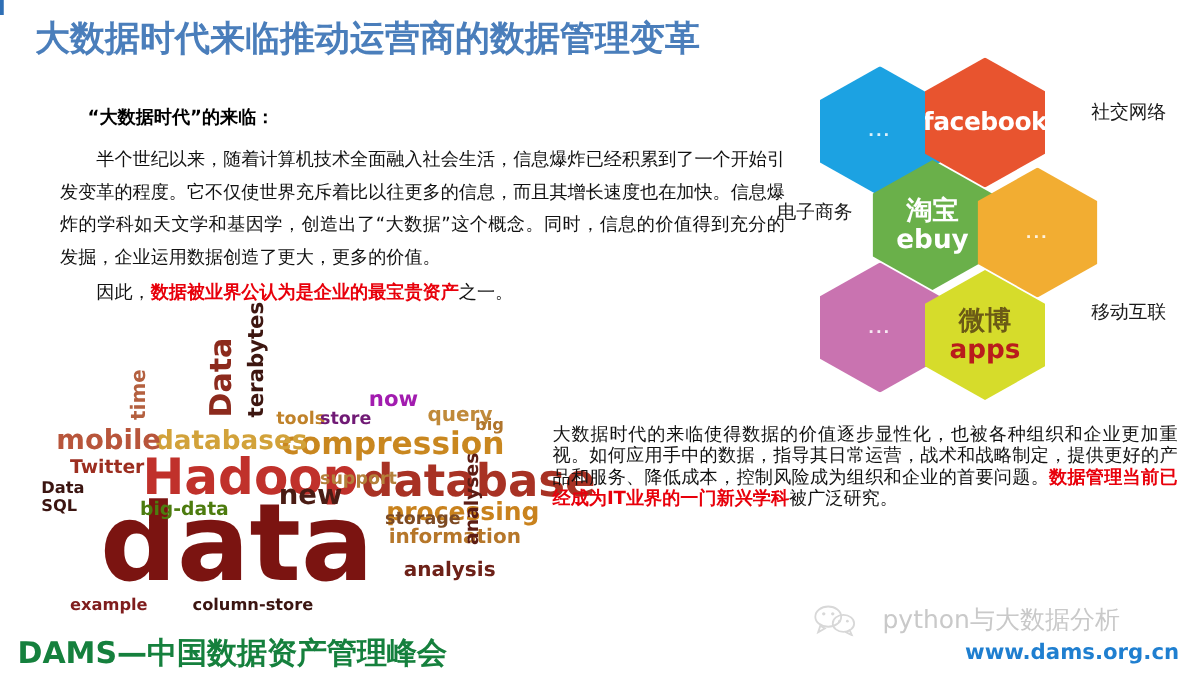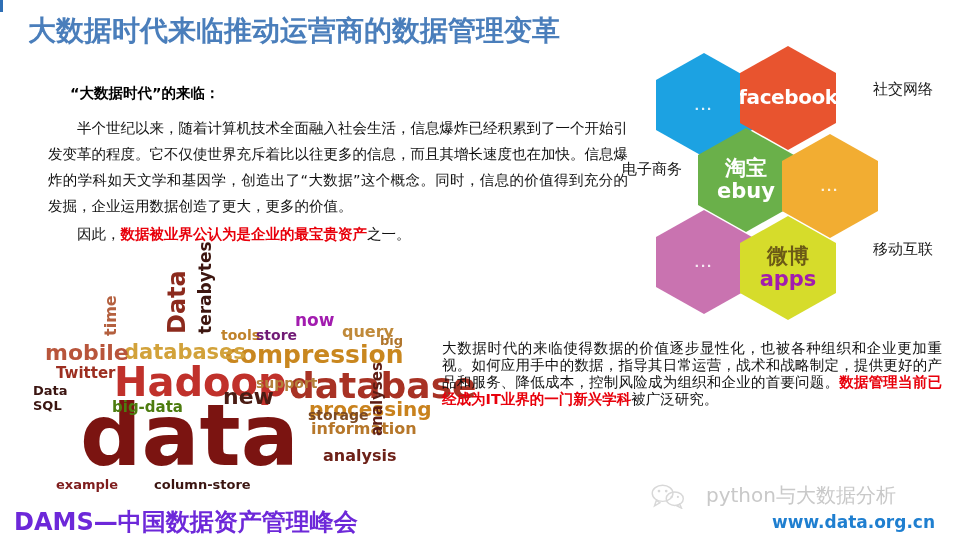--- a/index.html
+++ b/index.html
@@ -43,21 +43,21 @@
     display:flex;flex-direction:column;align-items:center;justify-content:center;
     clip-path:polygon(50% 0%,100% 26%,100% 74%,50% 100%,0% 74%,0% 26%);
     color:#fff;text-align:center;line-height:1.08;
   }
   .hex .ell{font-size:15px;letter-spacing:2px;font-weight:bold;opacity:.85;}
   .hex .l1{font-size:21px;font-weight:bold;font-family:"DejaVu Sans","Liberation Sans",sans-serif;}
   .hex .l2{font-size:21px;font-weight:bold;font-family:"DejaVu Sans","Liberation Sans",sans-serif;}
   .hex.fb .l1{font-size:20px;letter-spacing:-.4px;}
   .hex.wb{color:#5c4a1e;}
   .hex.wb .l1{color:#6b5a16;}
-  .hex.wb .l2{color:#a21caf;}
+  .hex.wb .l2{color:#b91c1c;}
 
   
   .hex-blue  {left:16px; top:9px;  background:#1ca2e2;}
   .hex-orange{left:100px;top:2px;  background:#e8542f;}
   .hex-green {left:58px; top:84px; background:#68b martinez;}
   .hex-green {left:58px; top:84px; background:#6ab04a;}
   .hex-amber {left:142px;top:90px; background:#f2ad32;}
   .hex-purple{left:16px; top:166px;background:#c973b0;}
   .hex-lime  {left:100px;top:172px;background:#d6dc2b;}
 
@@ -78,21 +78,21 @@
   
   .right-para{
     position:absolute;left:442px;top:340px;width:500px;
     font-size:14.5px;line-height:17px;color:#111;text-align:justify;
     font-family:"DejaVu Sans","Liberation Sans",sans-serif;
   }
 
   
   .dams-logo{
     position:absolute;left:14px;top:506px;
-    font-size:24px;font-weight:bold;color:#6d28d9;white-space:nowrap;
+    font-size:24px;font-weight:bold;color:#15803d;white-space:nowrap;
     letter-spacing:0px;height:30px;overflow:hidden;
     font-family:"DejaVu Sans","Liberation Sans",sans-serif;
   }
   .wechat-row{position:absolute;left:650px;top:482px;display:flex;align-items:center;gap:20px;}
   .wechat-icon{width:36px;height:26px;flex:0 0 auto;}
   .wechat-text{
     font-size:20px;color:#c9c9c9;white-space:nowrap;
     font-family:"DejaVu Sans","Liberation Sans",sans-serif;
   }
   .dams-url{
@@ -186,15 +186,15 @@
         <circle cx="18" cy="8.5" r="1.5" fill="#d8d8d8"></circle>
         <ellipse cx="27.5" cy="17" rx="9.5" ry="7.5" fill="none" stroke="#d8d8d8" stroke-width="1.6"></ellipse>
         <path d="M33 23 L35 27.5 L30 25 Z" fill="none" stroke="#d8d8d8" stroke-width="1.6"></path>
         <circle cx="24" cy="15" r="1.2" fill="#d8d8d8"></circle>
         <circle cx="31" cy="15" r="1.2" fill="#d8d8d8"></circle>
       </svg>
     </span>
     <span class="wechat-text">python与大数据分析</span>
   </div>
 
-  <div class="dams-url">www.data.org.cn</div>
+  <div class="dams-url">www.dams.org.cn</div>
 
 </div>
 
 </body></html>

